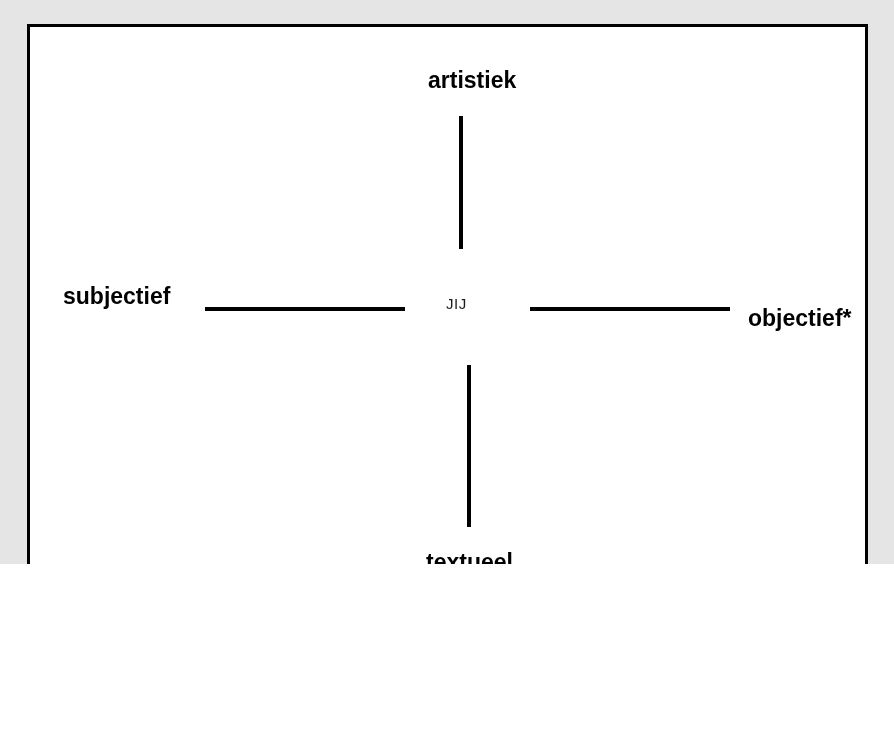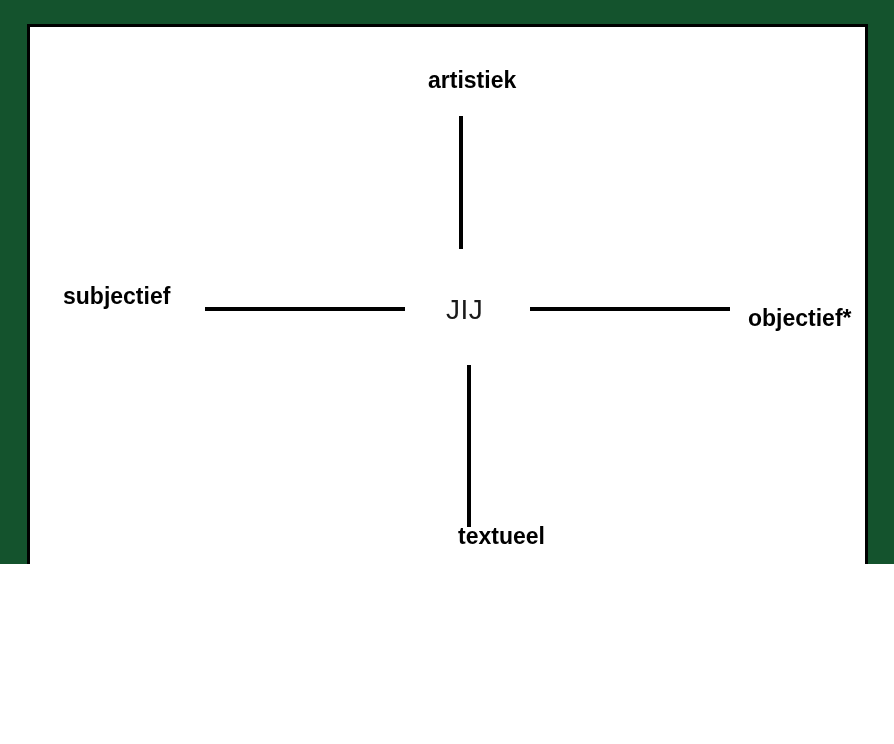--- a/index.html
+++ b/index.html
@@ -9,21 +9,21 @@
   }
   body {
     font-family: "Liberation Sans", sans-serif;
     -webkit-font-smoothing: antialiased;
   }
 
   #screen {
     position: relative;
     width: 894px;
     height: 564px;
-    background: #14532d;
+    background: #e5e5e5;
     overflow: hidden;
   }
 
   
   #frame {
     position: absolute;
     left: 27px;
     top: 24px;
     width: 841px;
     height: 694px;
@@ -77,42 +77,41 @@
     line-height: 1;
   }
 
   #label-top {
     left: 398px;
     top: 42px;
   }
 
   #label-bottom {
     left: 396px;
-    top: 498px;
-    margin-left: 32px;
+    top: 524px;
   }
 
   #label-left {
     left: 33px;
     top: 258px;
   }
 
   #label-right {
     left: 718px;
     top: 280px;
   }
 
   
   #label-center {
     position: absolute;
     left: 416px;
     top: 269px;
     font-family: "Liberation Sans", sans-serif;
     font-weight: normal;
-    font-size: 28px;
+    font-size: 15px;
     color: #1a1a1a;
     white-space: nowrap;
     line-height: 1;
     letter-spacing: 0.5px;
   }
 </style>
 </head>
 <body>
 
 <div id="screen">

